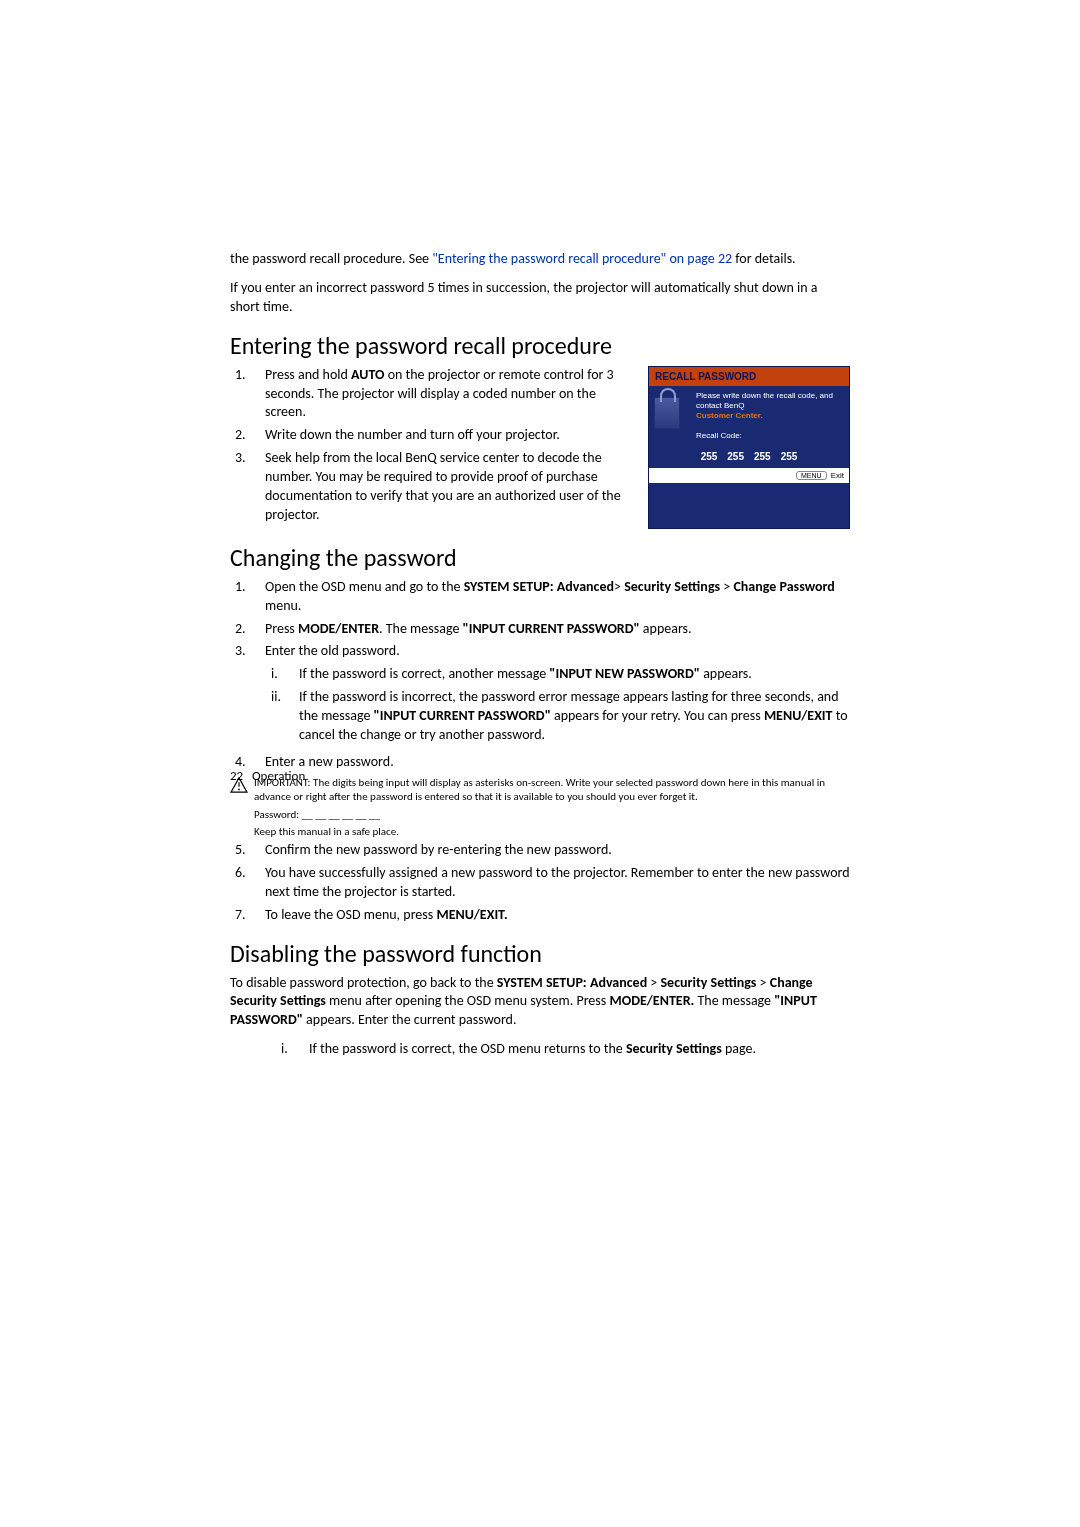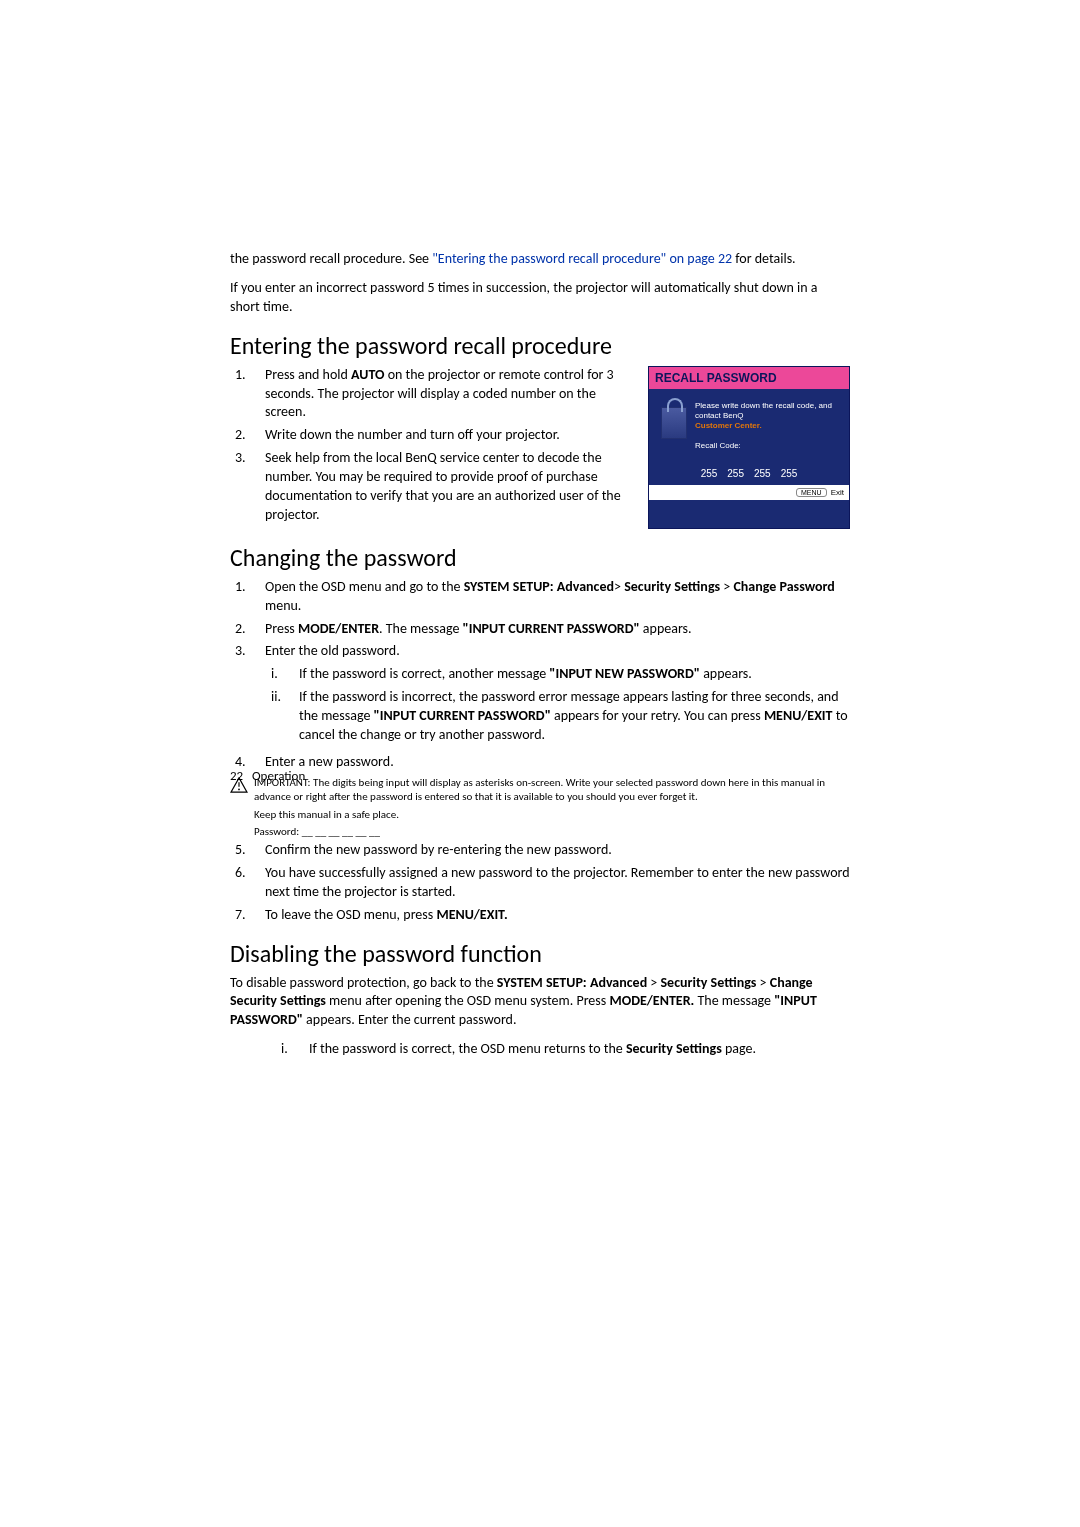--- a/index.html
+++ b/index.html
@@ -63,29 +63,29 @@
     width: 200px;
     background: #1a2a72;
     color: #fff;
     font-family: Arial, sans-serif;
     font-size: 9px;
     border: 1px solid #0b155a;
     flex-shrink: 0;
   }
   .osd .title {
     color: #0b155a;
-    background: #ec4899;
+    background: #c2410c;
     font-weight: 700;
     padding: 4px 6px;
-    font-size: 12px;
+    font-size: 10px;
   }
   .osd .row1 {
     display: flex;
-    padding: 12px;
-    gap: 8px;
+    padding: 5px;
+    gap: 16px;
     align-items: flex-start;
   }
   .osd .lock {
     width: 24px;
     height: 30px;
     background: linear-gradient(#4a5aa0,#2a3a80);
     border: 1px solid #223070;
     position: relative;
     margin-top: 6px;
   }
@@ -99,21 +99,21 @@
     border-radius: 8px 8px 0 0;
   }
   .osd .msg { line-height: 1.25; font-size: 8px; }
   .osd .msg .hl { color: #e0760a; font-weight: 700; }
   .osd .rc-label { font-size: 8px; }
   .osd .codes {
     display: flex;
     gap: 10px;
     justify-content: center;
     margin: 6px 0;
-    font-weight: 400;
+    font-weight: 700;
     font-size: 10px;
   }
   .osd .foot {
     background: #fff;
     color: #000;
     display: flex;
     justify-content: flex-end;
     padding: 3px 5px;
     gap: 4px;
     font-size: 8px;
@@ -241,22 +241,22 @@
   <div class="note-row">
     <div class="caution-icon">
       <svg viewBox="0 0 20 18">
           <path d="M10 1 L19 17 L1 17 Z" fill="none" stroke="#000" stroke-width="1.3"></path>
           <line x1="10" y1="6" x2="10" y2="11" stroke="#000" stroke-width="1.3"></line>
           <circle cx="10" cy="14" r="1" fill="#000"></circle>
         </svg>
     </div>
     <div class="note-text">IMPORTANT: The digits being input will display as asterisks on-screen. Write your selected password down here in this manual in advance or right after the password is entered so that it is available to you should you ever forget it.</div>
   </div>
+  <div class="small" style="padding-left:24px">Password: __ __ __ __ __ __</div>
   <div class="small" style="padding-left:24px">Keep this manual in a safe place.</div>
-  <div class="small" style="padding-left:24px">Password: __ __ __ __ __ __</div>
 
   <ol class="num" id="changing-steps-2">
       <li>
         <span class="marker">5.</span>
         <span class="content"><span>Confirm the new password by re-entering the new password.</span></span>
       </li>
       <li>
         <span class="marker">6.</span>
         <span class="content"><span>You have successfully assigned a new password to the projector. Remember to enter the new password next time the projector is started.</span></span>
       </li>

